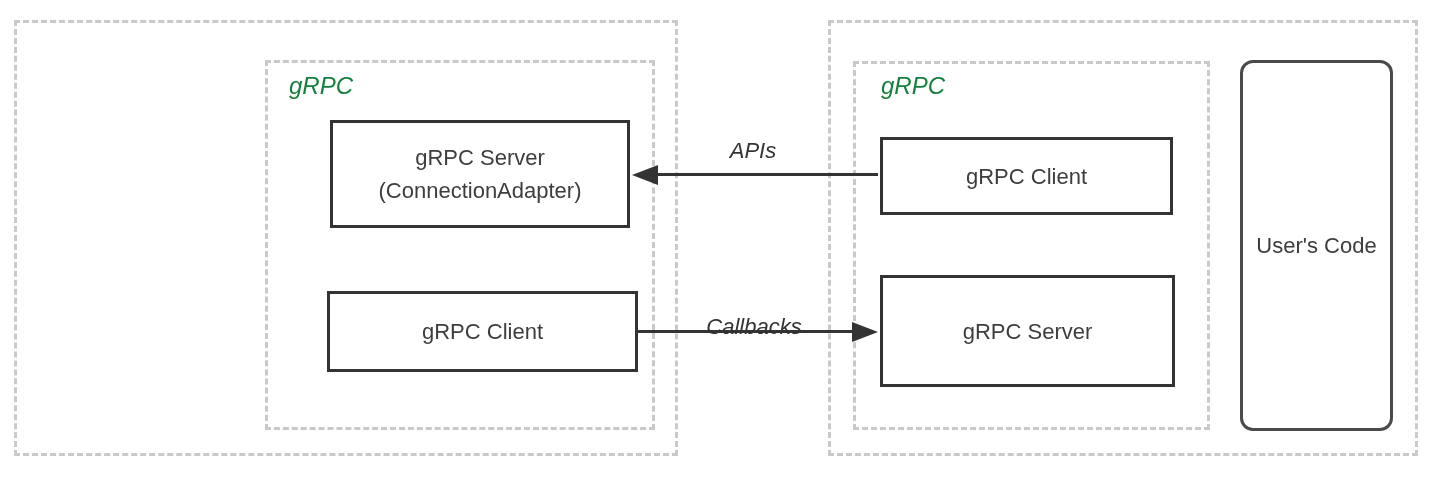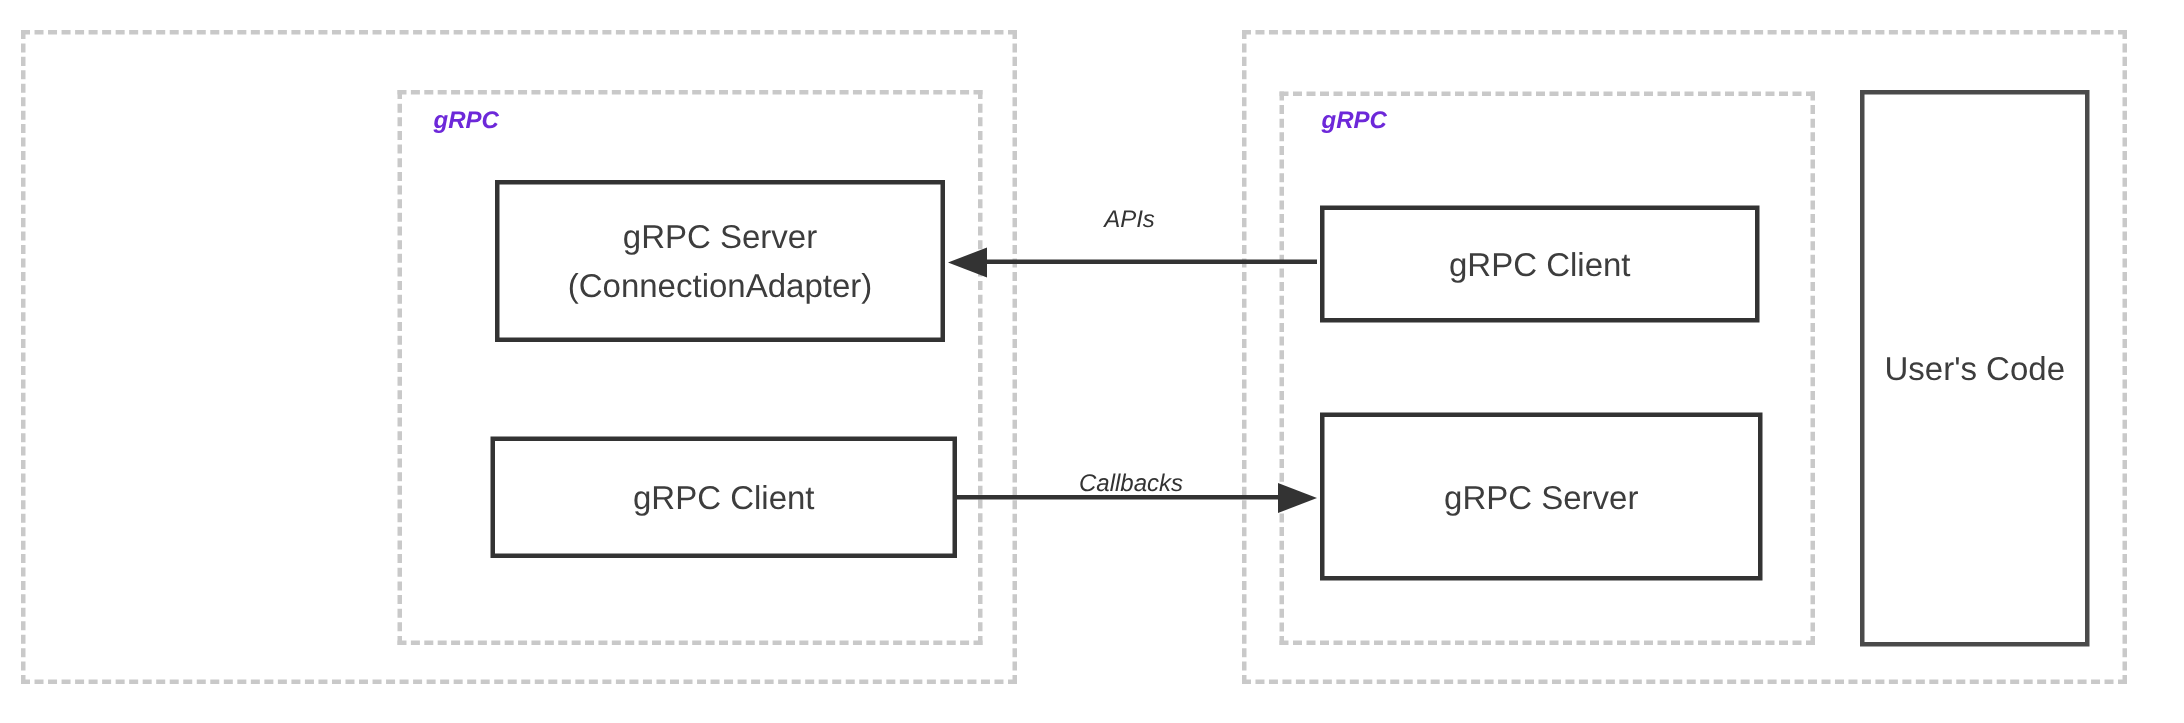--- a/index.html
+++ b/index.html
@@ -29,23 +29,23 @@
     justify-content: center;
     text-align: center;
     color: #3d3d3d;
     font-size: 22px;
     line-height: 33px;
   }
   .solid-box .box-line { display: block; }
   .group-label {
     position: absolute;
     font-style: italic;
-    font-weight: bold;
-    font-size: 16px;
-    color: #6d28d9;
+    font-weight: normal;
+    font-size: 24px;
+    color: #15803d;
   }
   .arrow-line {
     position: absolute;
     height: 3px;
     background: #333333;
   }
   .arrow-head-left {
     position: absolute;
     width: 0; height: 0;
     border-top: 10px solid transparent;
@@ -55,41 +55,41 @@
   .arrow-head-right {
     position: absolute;
     width: 0; height: 0;
     border-top: 10px solid transparent;
     border-bottom: 10px solid transparent;
     border-left: 26px solid #333333;
   }
   .arrow-label {
     position: absolute;
     font-style: italic;
-    font-size: 16px;
+    font-size: 22px;
     color: #333333;
     transform: translateX(-50%);
     white-space: nowrap;
   }
 
   
   .left-outer   { left: 14px;  top: 20px;  width: 664px; height: 436px; }
   .conn-process { left: 50px;  top: 60px;  width: 185px; height: 370px; }
   .left-inner   { left: 265px; top: 60px;  width: 390px; height: 370px; }
   .left-grpc-label { left: 289px; top: 72px; }
   .left-server  { left: 330px; top: 120px; width: 300px; height: 108px; }
   .left-client  { left: 327px; top: 291px; width: 311px; height: 81px; }
 
   
   .right-outer  { left: 828px; top: 20px;  width: 590px; height: 436px; }
   .right-inner  { left: 853px; top: 61px;  width: 357px; height: 369px; }
   .right-grpc-label { left: 881px; top: 72px; }
   .right-client { left: 880px; top: 137px; width: 293px; height: 78px; }
   .right-server { left: 880px; top: 275px; width: 295px; height: 112px; }
-  .users-code   { left: 1240px; top: 60px; width: 153px; height: 371px; border-color: #4a4a4a; }
+  .users-code   { left: 1240px; top: 60px; width: 153px; height: 371px; border-color: #4a4a4a; border-radius: 13px; }
 
   
   .apis-line    { left: 654px; top: 173px; width: 224px; }
   .apis-head    { left: 632px; top: 165px; }
   .apis-label   { left: 753px; top: 138px; }
   .cb-line      { left: 638px; top: 330px; width: 216px; }
   .cb-head      { left: 852px; top: 322px; }
   .cb-label     { left: 754px; top: 294px; margin-top: 20px; }
 </style>
 </head>

